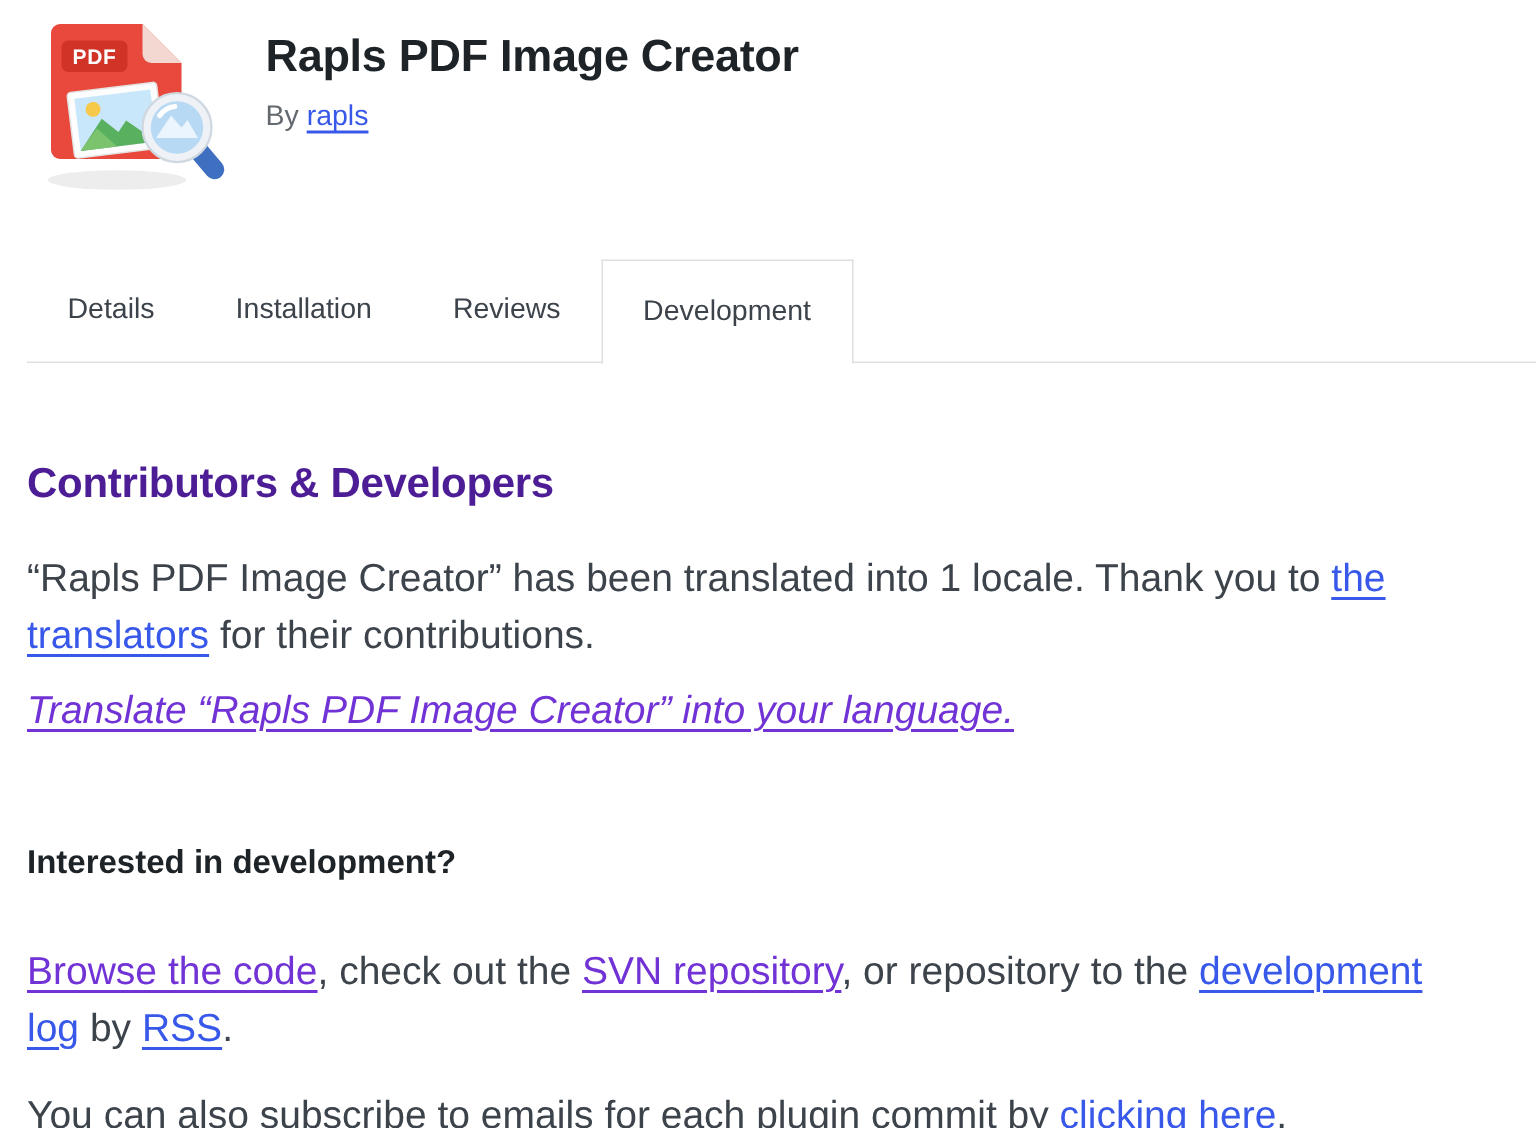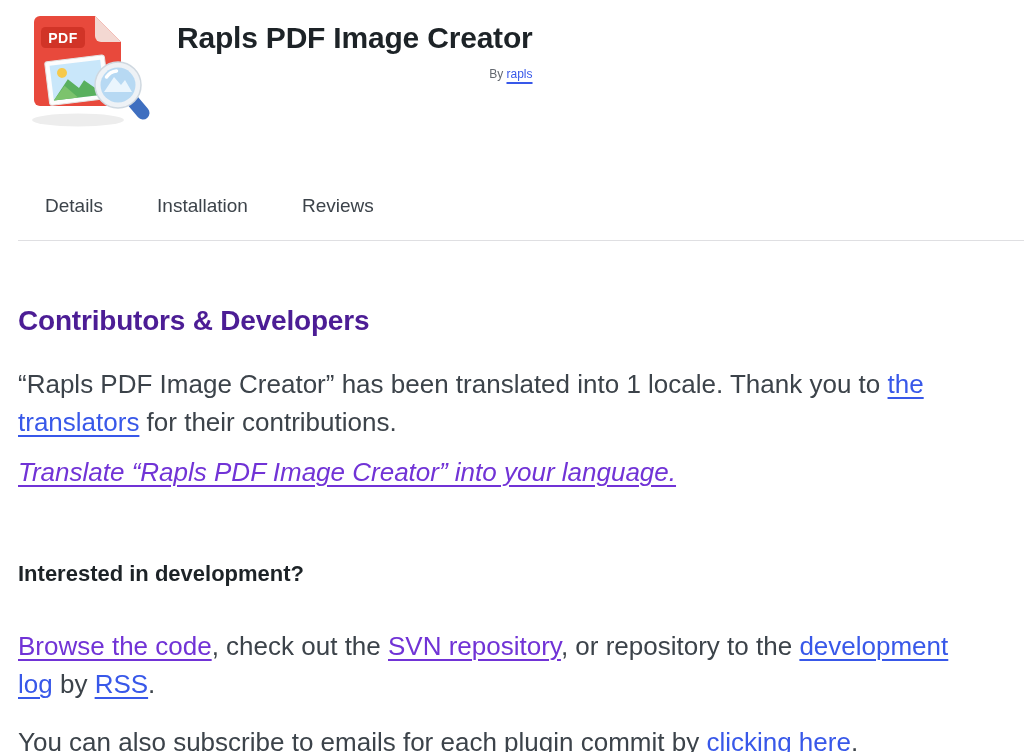--- a/index.html
+++ b/index.html
@@ -25,23 +25,22 @@
   .header-text { padding-top: 12px; }
   h1.page-title {
     font-size: 30px;
     line-height: 36px;
     font-weight: 600;
     letter-spacing: -0.2px;
     color: #1d2327;
   }
   .byline {
     margin-top: 11px;
-    font-size: 12px;
+    font-size: 19px;
     color: #646970;
-    text-align: right;
   }
   .byline a {
     color: #3858e9;
     text-decoration: underline;
     text-underline-offset: 3.5px;
     text-decoration-thickness: 1.5px;
   }
 
   
   .tabbar {
@@ -145,20 +144,21 @@
       <div class="byline">
         <span>By </span><a>rapls</a>
       </div>
     </div>
   </header>
 
   <nav class="tabbar">
     <div class="tab">Details</div>
     <div class="tab">Installation</div>
     <div class="tab">Reviews</div>
+    <div class="tab active">Development</div>
   </nav>
 
   <main class="content">
 
     <h2 class="section-heading">Contributors &amp; Developers</h2>
 
     <p class="translated-para">
       <span>“Rapls PDF Image Creator” has been translated into 1 locale. Thank you to </span><a class="link-blue">the translators</a><span> for their contributions.</span>
     </p>
 

